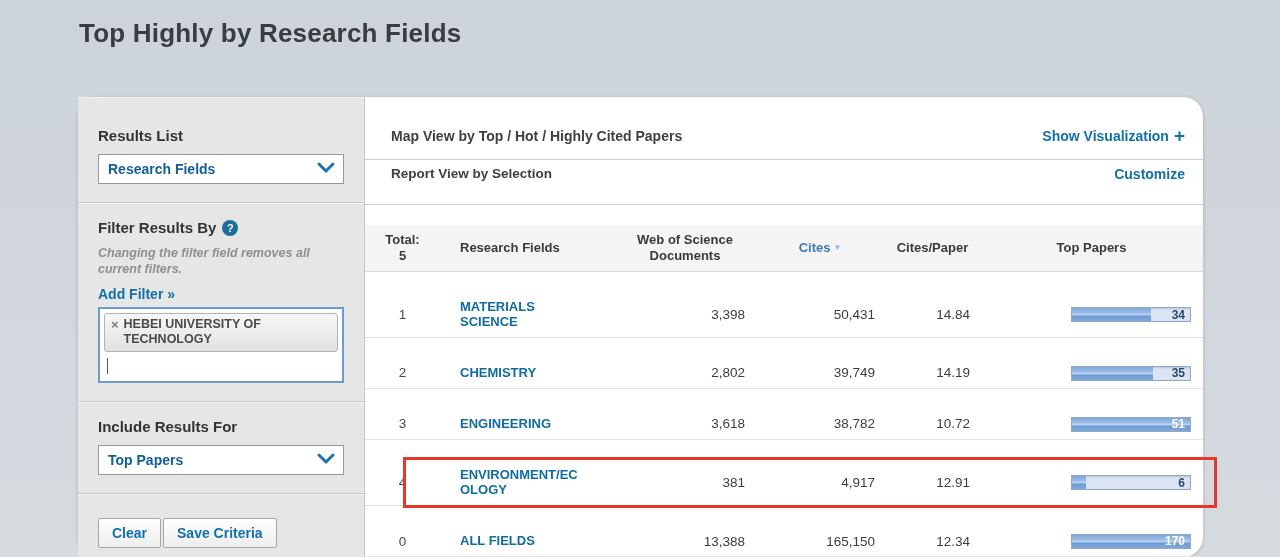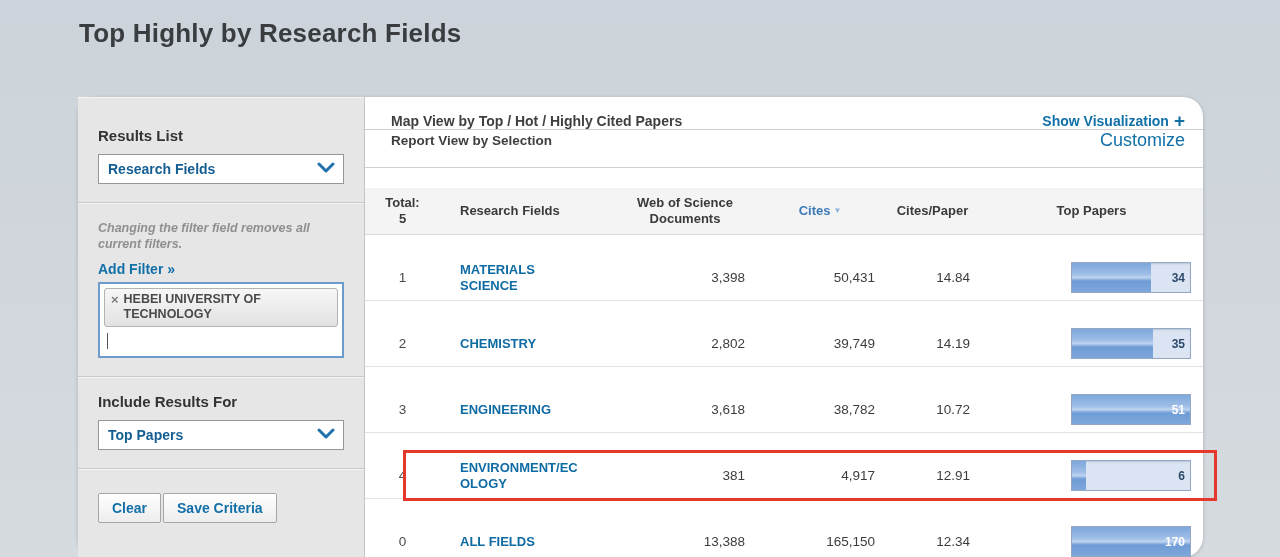--- a/index.html
+++ b/index.html
@@ -64,21 +64,21 @@
     padding:16px 18px 0 26px;border-bottom:1px solid #cfcfcf;
   }
   .map-title{font-size:14px;font-weight:bold;color:#3f3f3f;}
   .show-vis{font-size:14px;font-weight:bold;color:#1270a8;text-decoration:none;cursor:pointer;display:flex;align-items:center;gap:5px;}
   .show-vis .plus{font-size:19px;font-weight:900;line-height:14px;}
   .report-row{
     height:42px;display:flex;align-items:center;justify-content:space-between;
     padding:0 18px 16px 26px;border-bottom:1px solid #cfcfcf;
   }
   .report-title{font-size:13.5px;font-weight:bold;color:#3f3f3f;}
-  .customize{font-size:18px;font-weight:normal;color:#1270a8;text-decoration:none;cursor:pointer;}
+  .customize{font-size:14px;font-weight:bold;color:#1270a8;text-decoration:none;cursor:pointer;}
   
   .grid-head,.grid-row{
     display:grid;grid-template-columns:75px 175px 140px 130px 95px auto;
     align-items:center;
     margin-top:20px;
   }
   .grid-head{background:#f4f4f4;border-bottom:1px solid #d9d9d9;padding:7px 0;min-height:32px;}
   .th{font-size:13px;font-weight:bold;color:#3a3a3a;text-align:center;line-height:1.25;}
   .th.t-left{text-align:left;padding-left:20px;}
   .th.sortable{color:#3d7ab8;cursor:pointer;}
@@ -88,21 +88,21 @@
   .c-rank{text-align:center;color:#4a4a4a;}
   .c-field{padding-left:20px;}
   .field-link{
     display:inline-block;max-width:122px;font-size:13px;font-weight:bold;color:#0f6ba3;
     text-decoration:none;line-height:1.2;overflow-wrap:break-word;word-wrap:break-word;cursor:pointer;
   }
   .c-num{text-align:right;padding-right:10px;}
   .c-bar{text-align:right;padding-right:12px;}
   .bar{
     position:relative;display:inline-block;vertical-align:middle;
-    width:120px;height:31px;box-sizing:border-box;
+    width:120px;height:15px;box-sizing:border-box;
     background:#dbe4f2;border:1px solid #94a8c4;
     box-shadow:inset 1px 1px 2px rgba(90,110,140,.25);
   }
   .bar-fill{
     position:absolute;left:0;top:0;bottom:0;width:0;
     background:linear-gradient(180deg,#7ea7db 0%,#9dbde6 38%,#bed3ef 50%,#6f9cd6 62%,#7ea7db 100%);
   }
   .bar-label{
     position:absolute;right:5px;top:0;height:100%;display:flex;align-items:center;
     font-size:12px;font-weight:bold;color:#2d4a6b;
@@ -129,20 +129,24 @@
         <span class="dd-text">Research Fields</span>
         <span>
           <svg width="18" height="13" viewBox="0 0 18 13">
               <path d="M2 3 L9 10 L16 3" fill="none" stroke="#1f72ad" stroke-width="3" stroke-linecap="round" stroke-linejoin="round"></path>
             </svg>
         </span>
       </div>
     </div>
 
     <div class="side-sec">
+      <div class="side-label">
+        <span>Filter Results By</span>
+        <span class="q-icon">?</span>
+      </div>
       <p class="note">Changing the filter field removes all current filters.</p>
       <a class="add-filter">Add Filter »</a>
       <div class="filter-box">
         <div class="tag">
           <span class="x">×</span>
           <span class="tag-text">HEBEI UNIVERSITY OF TECHNOLOGY</span>
         </div>
         <div class="caret"></div>
       </div>
     </div>

